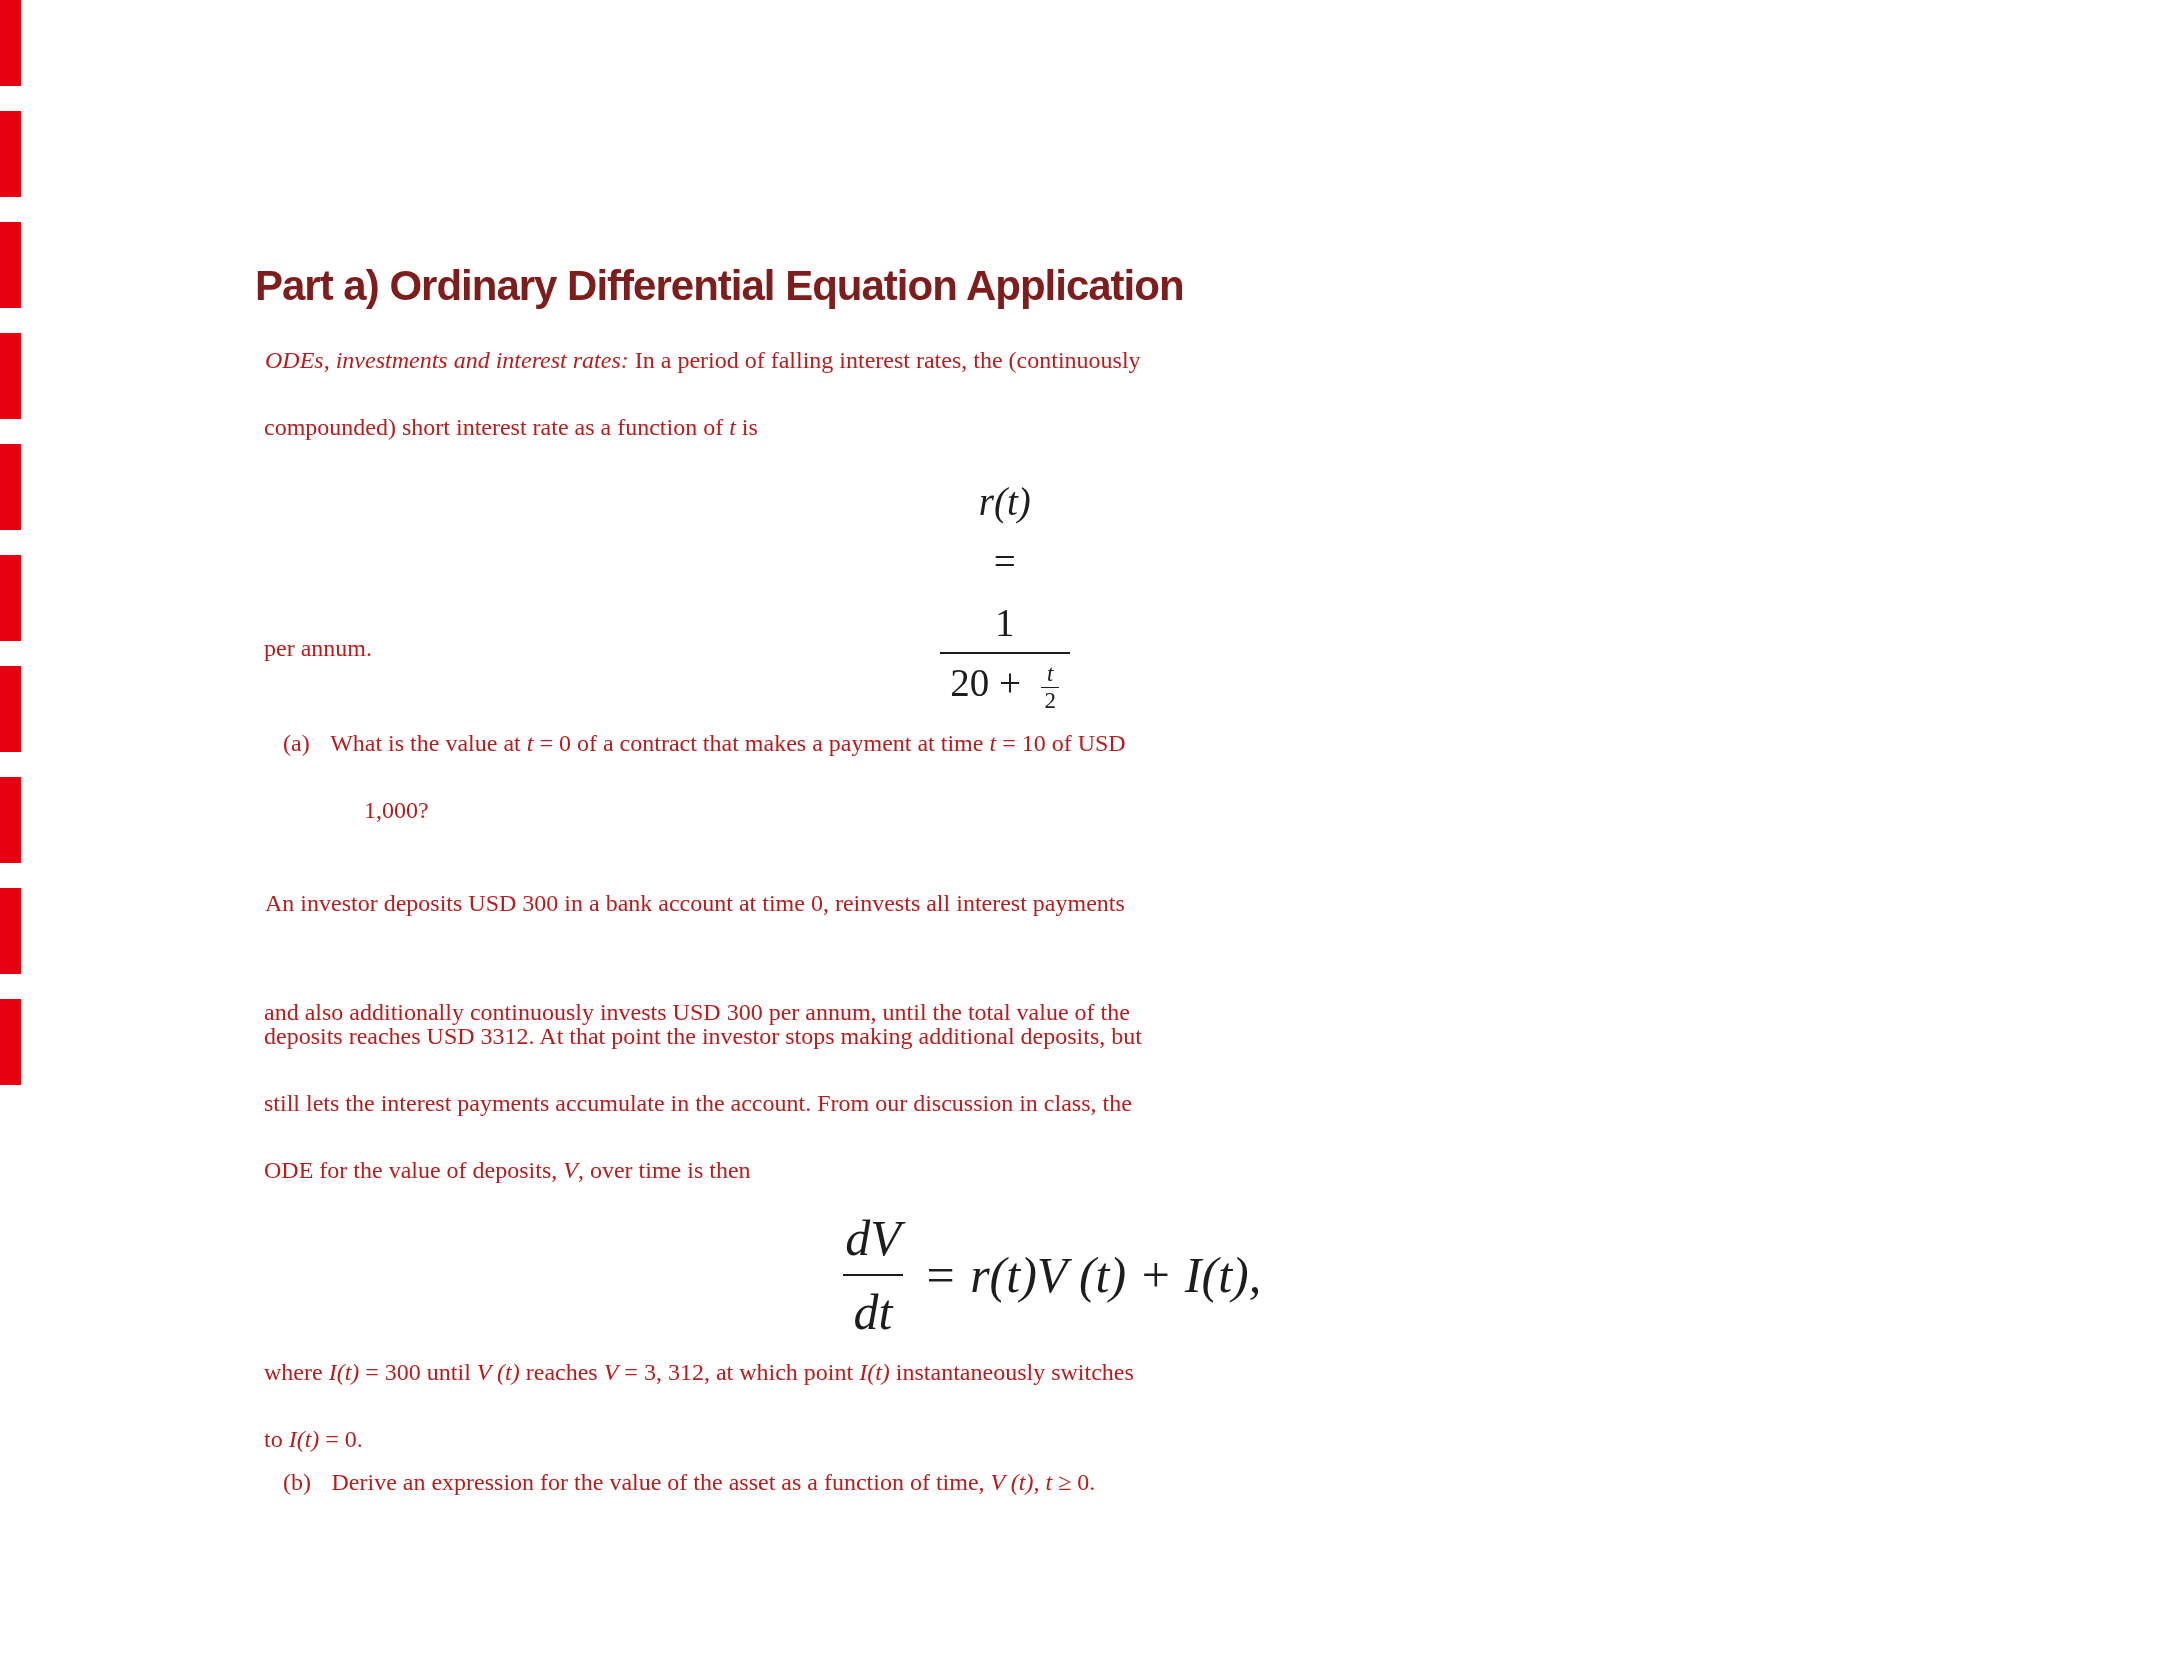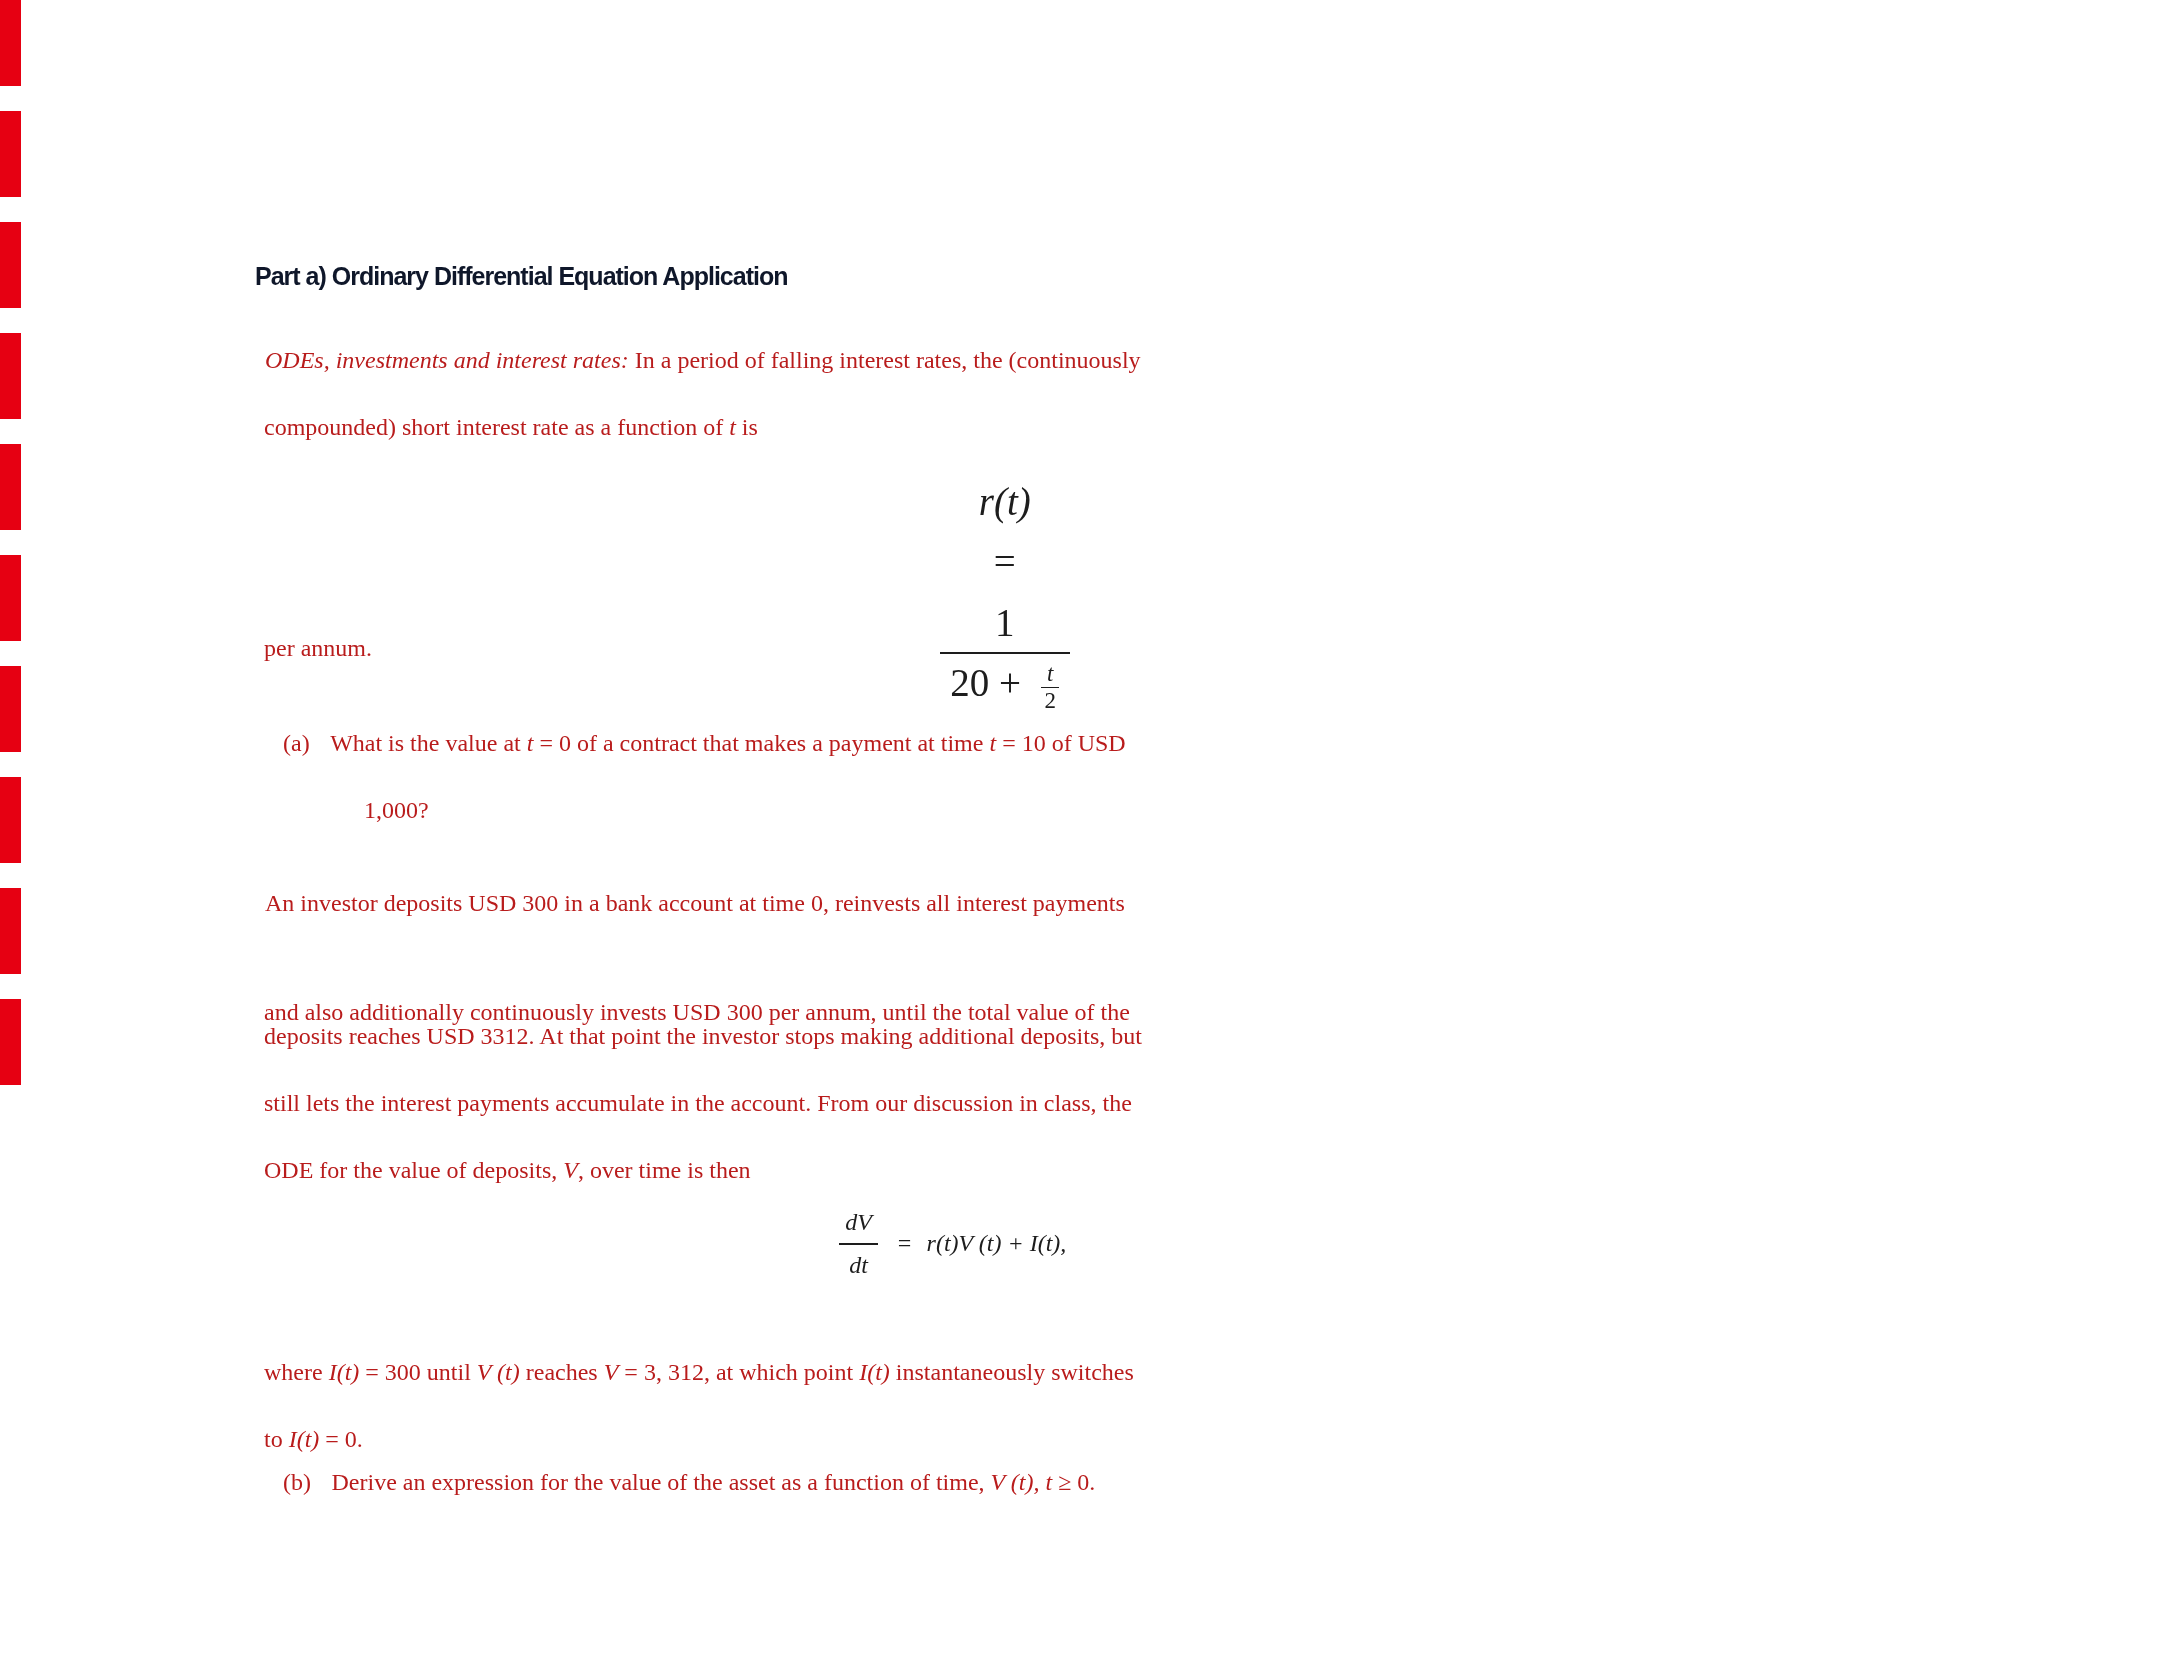--- a/index.html
+++ b/index.html
@@ -14,44 +14,44 @@
     position:absolute; left:0; top:0;
     width:20.5px; height:1089px;
     background:repeating-linear-gradient(180deg,
       #e60012 0px, #e60012 86px,
       #ffffff 86px, #ffffff 111px);
   }
   .doc-title {
     position:absolute; left:255px; top:262px;
     font-family:"Liberation Sans", sans-serif;
     font-weight:600;
-    font-size:25px;
+    font-size:42px;
     letter-spacing:-1px;
-    color:#0f172a;
+    color:#7f1d1d;
     white-space:nowrap;
   }
   .tline {
     position:absolute;
     font-size:24px;
     color:#b91c1c;
     white-space:nowrap;
     line-height:1.2;
   }
   .it { font-style:italic; }
   .ilabel { margin-right:20.5px; }
   .eq {
     position:absolute;
     display:flex;
     align-items:center;
     gap:15.4px;
     color:#1d1d1d;
     white-space:nowrap;
   }
   .eq-r   { font-size:39px;flex-direction:column; }
-  .eq-ode { font-size:24px;text-align:center; }
+  .eq-ode { font-size:50px;text-align:center; }
   .frac {
     display:inline-flex;
     flex-direction:column;
     align-items:center;
   }
   .frac > .fnum { padding:0 10.3px 6.8px; }
   .frac > .fden {
     border-top:2.6px solid #1d1d1d;
     padding:6.8px 10.3px 0;
     display:flex;

